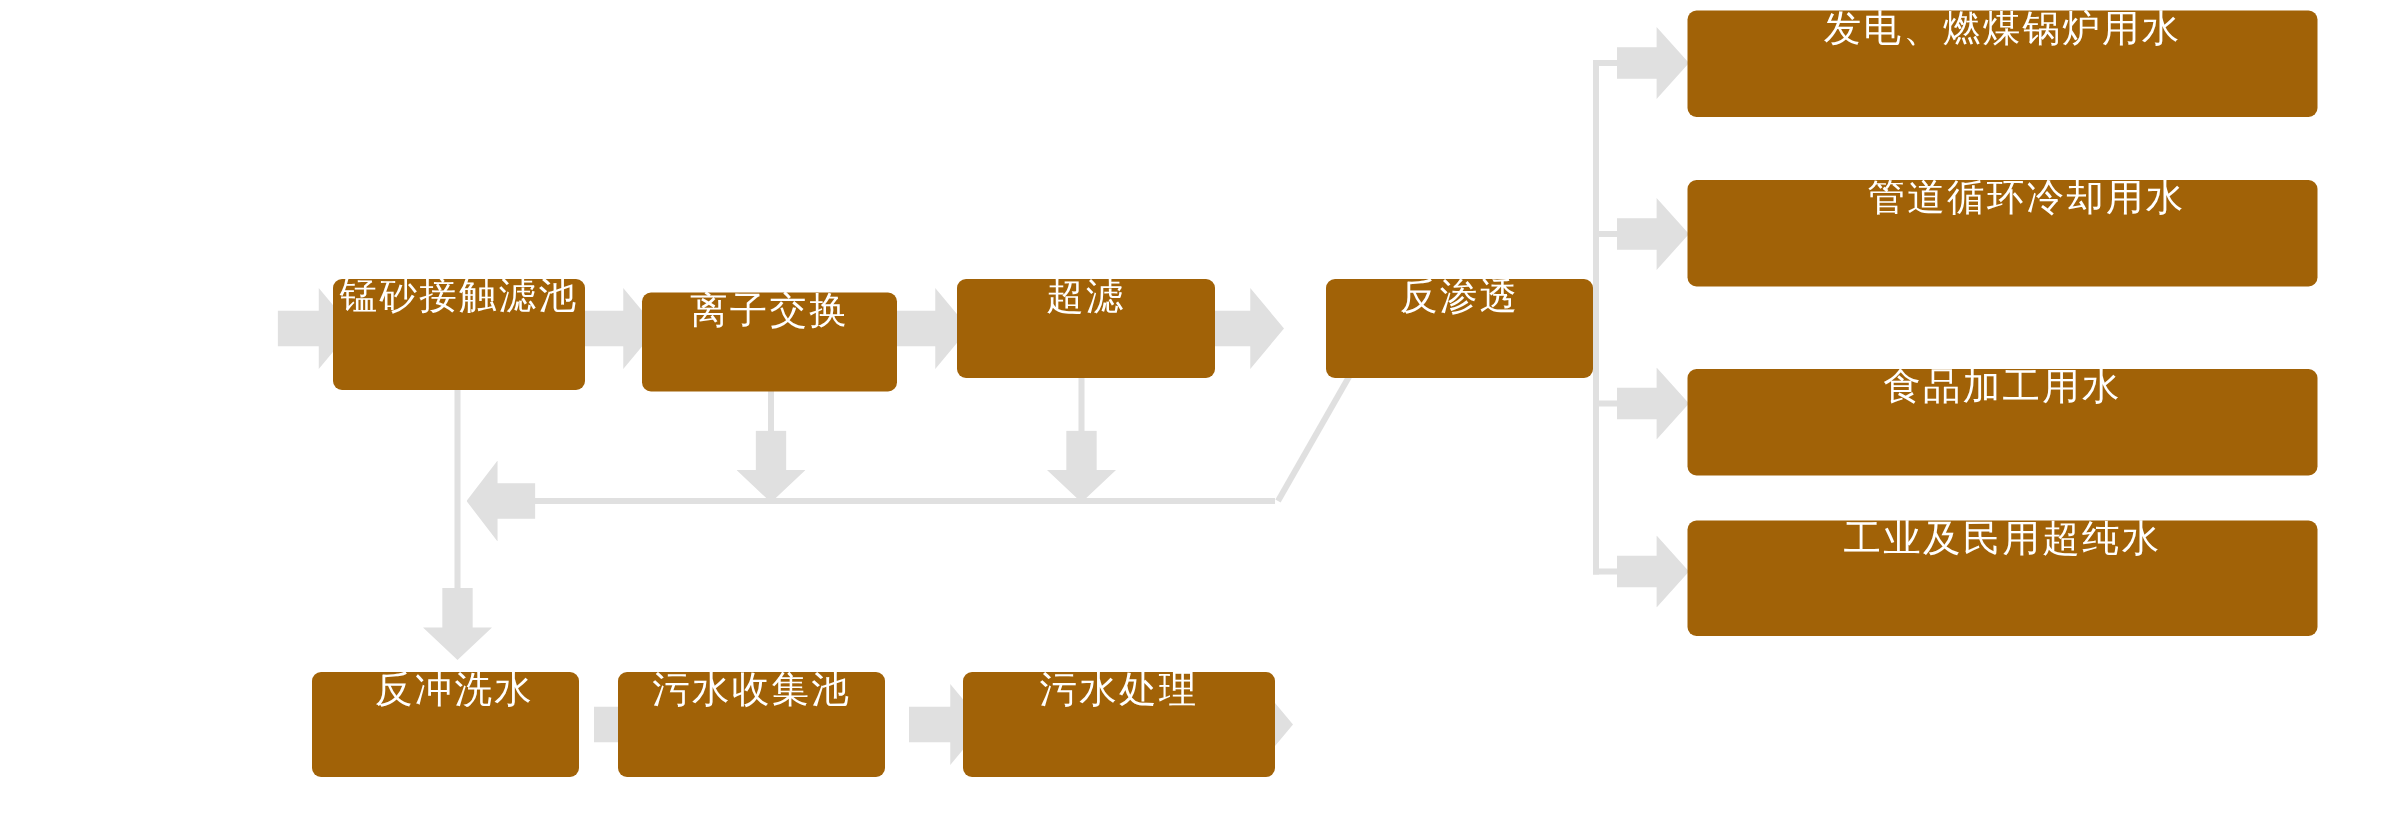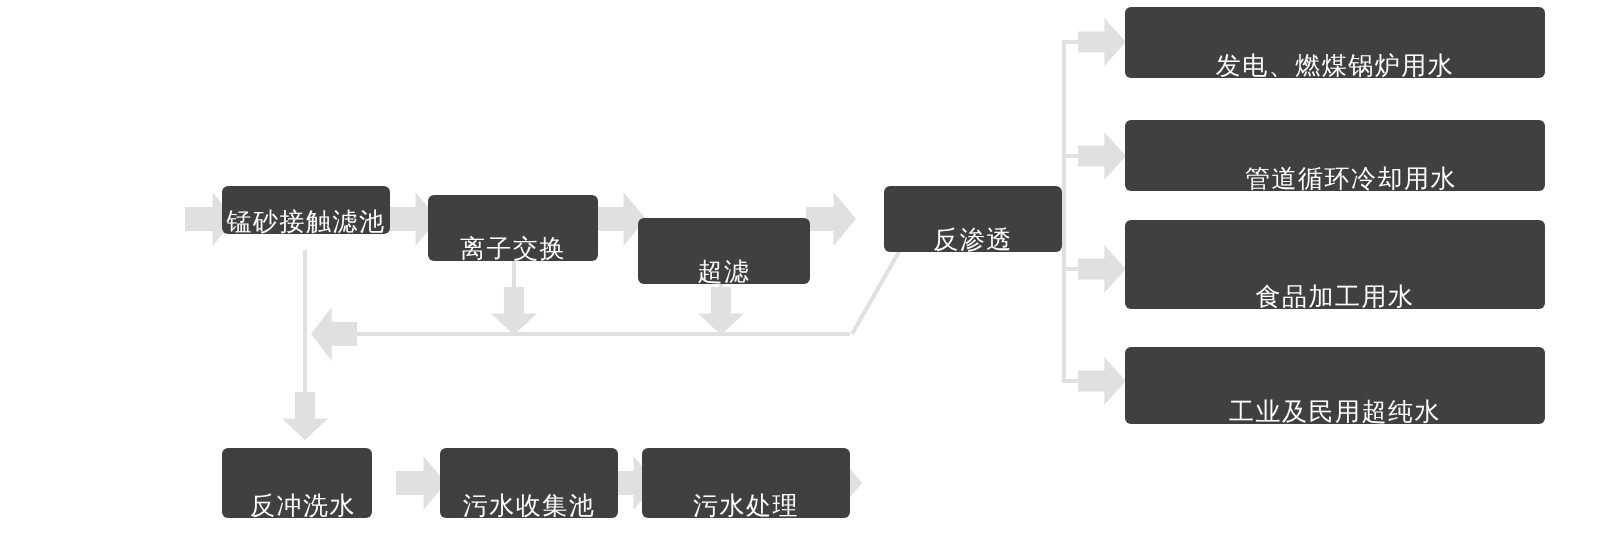--- a/index.html
+++ b/index.html
@@ -13,24 +13,24 @@
   }
   #canvas {
     position: relative;
     width: 1600px;
     height: 545px;
     background: #ffffff;
     overflow: hidden;
   }
   .node {
     position: absolute;
-    background: #404040;
+    background: #a16207;
     border-radius: 6px;
     display: flex;
-    align-items: flex-end;
+    align-items: flex-start;
     justify-content: center;
     color: #ffffff;
     font-size: 25px;
     letter-spacing: 1.5px;
     line-height: 1;
     box-sizing: border-box;
     z-index: 3;
     user-select: none;
   }
   .node-label {
@@ -77,33 +77,33 @@
 
   <div class="line" style="left:340px; top:332px; width:510px; height:4px;"></div>
 
   <svg class="diag" style="left:0px; top:0px;" width="1600" height="545">
     <line x1="852" y1="334" x2="900" y2="250" stroke="#E0E0E0" stroke-width="4"></line>
   </svg>
 
 
   <div class="arrow arrow-right" style="left:185px; top:192px; width:50px; height:54px;"></div>
 
-  <div class="node" style="left:222px; top:186px; width:168px; height:48px;">
+  <div class="node" style="left:222px; top:186px; width:168px; height:74px;font-family:Liberation Mono, monospace;">
     <span class="node-label">锰砂接触滤池</span>
   </div>
 
   <div class="arrow arrow-right" style="left:388px; top:192px; width:50px; height:54px;"></div>
 
   <div class="node" style="left:428px; top:195px; width:170px; height:66px;">
     <span class="node-label">离子交换</span>
   </div>
 
   <div class="arrow arrow-right" style="left:596px; top:192px; width:50px; height:54px;"></div>
 
-  <div class="node" style="left:638px; top:186px; width:172px; height:66px;margin-top:32px;">
+  <div class="node" style="left:638px; top:186px; width:172px; height:66px;">
     <span class="node-label">超滤</span>
   </div>
 
   <div class="arrow arrow-right" style="left:806px; top:192px; width:50px; height:54px;"></div>
 
   <div class="node" style="left:836px; top:186px; width:178px; height:66px;margin-left:48px;">
     <span class="node-label">反渗透</span>
   </div>
 
   <div class="arrow arrow-right" style="left:1012px; top:192px; width:50px; height:54px;"></div>
@@ -129,35 +129,35 @@
   <div class="arrow arrow-right" style="left:1078px; top:357px; width:48px; height:48px;"></div>
 
   <div class="node" style="left:1125px; top:7px; width:420px; height:71px;">
     <span class="node-label">发电、燃煤锅炉用水</span>
   </div>
 
   <div class="node" style="left:1125px; top:120px; width:420px; height:71px;padding-left:32px;">
     <span class="node-label">管道循环冷却用水</span>
   </div>
 
-  <div class="node" style="left:1125px; top:220px; width:420px; height:89px;">
+  <div class="node" style="left:1125px; top:246px; width:420px; height:71px;">
     <span class="node-label">食品加工用水</span>
   </div>
 
   <div class="node" style="left:1125px; top:347px; width:420px; height:77px;">
     <span class="node-label">工业及民用超纯水</span>
   </div>
 
-  <div class="node" style="left:222px; top:448px; width:150px; height:70px;padding-left:12px;">
+  <div class="node" style="left:208px; top:448px; width:178px; height:70px;padding-left:12px;">
     <span class="node-label">反冲洗水</span>
   </div>
 
   <div class="arrow arrow-right" style="left:396px; top:456px; width:50px; height:54px;"></div>
 
-  <div class="node" style="left:440px; top:448px; width:178px; height:70px;">
+  <div class="node" style="left:412px; top:448px; width:178px; height:70px;">
     <span class="node-label">污水收集池</span>
   </div>
 
   <div class="arrow arrow-right" style="left:606px; top:456px; width:50px; height:54px;"></div>
 
   <div class="node" style="left:642px; top:448px; width:208px; height:70px;">
     <span class="node-label">污水处理</span>
   </div>
 
   <div class="arrow arrow-right" style="left:812px; top:456px; width:50px; height:54px;"></div>

